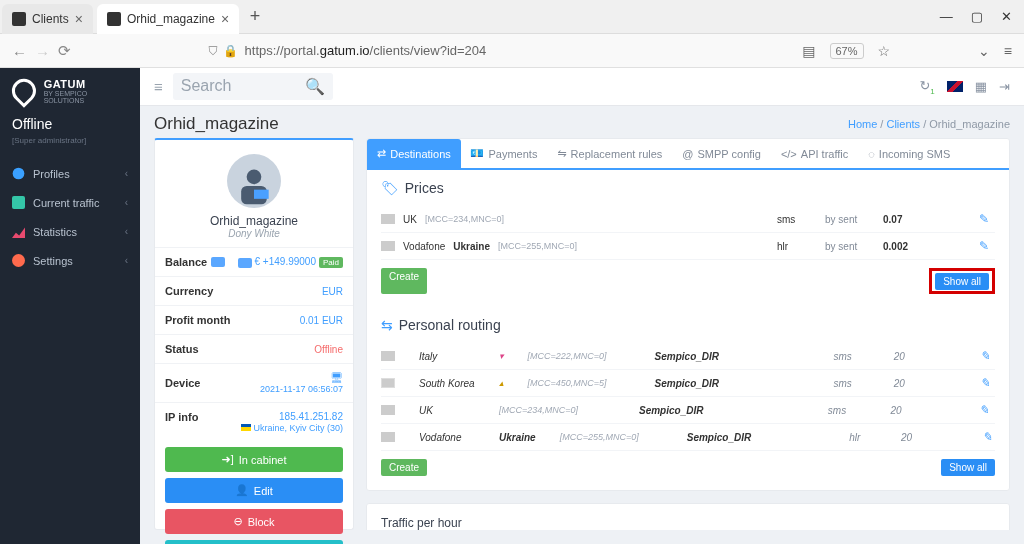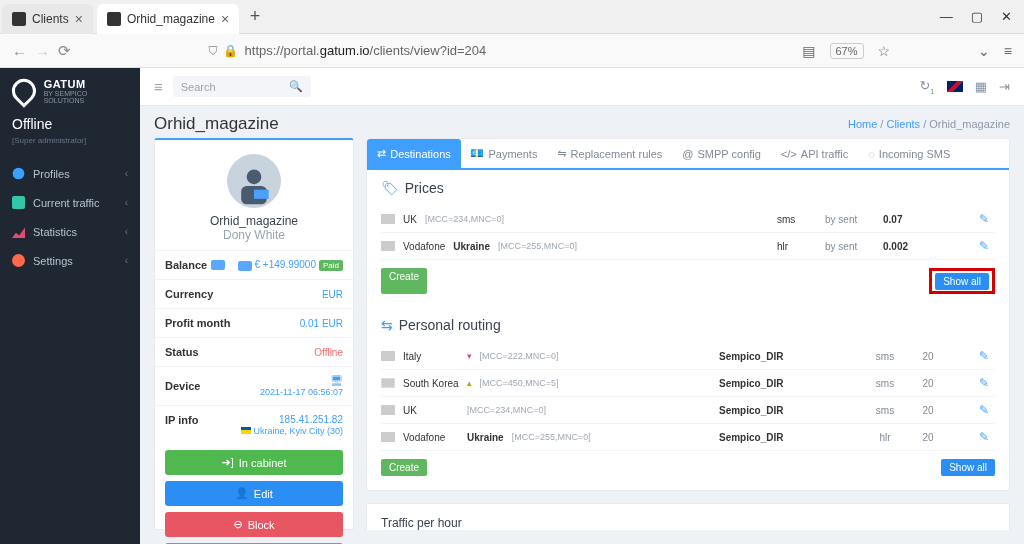--- a/index.html
+++ b/index.html
@@ -31,35 +31,35 @@
 .nav-item .chev { margin-left: auto; font-size: 10px; color: #6a7484; }
 .nav-ico { width: 13px; height: 13px; display: inline-block; }
 .ico-user { background: #3aa0ff; clip-path: circle(45%); }
 .ico-traffic { background: #34c6a8; border-radius: 2px; }
 .ico-stats { background: #e84a6f; clip-path: polygon(0 100%,30% 60%,55% 80%,100% 20%,100% 100%); }
 .ico-settings { background: #ff6a4d; border-radius: 50%; position: relative; }
 
 .main { flex: 1; display: flex; flex-direction: column; background: #eef1f5; overflow: hidden; }
 .topbar { height: 38px; background: #fff; border-bottom: 1px solid #e5e7eb; display: flex; align-items: center; padding: 0 14px; gap: 10px; }
 .hamburger { color: #9aa4af; font-size: 15px; cursor: pointer; }
-.searchbox { display: flex; align-items: flex-end; background: #f3f5f8; border-radius: 3px; padding: 4px 8px; gap: 74px; font-size: 11px; color: #9aa4af; }
+.searchbox { display: flex; align-items: flex-start; background: #f3f5f8; border-radius: 3px; padding: 4px 8px; gap: 74px; font-size: 16px; color: #9aa4af; }
 .top-right { margin-left: auto; display: flex; gap: 12px; align-items: center; color: #8a94a3; font-size: 13px; }
 .header-row { display: flex; align-items: center; padding: 8px 14px 2px; }
 .page-title { font-size: 17px; color: #333; }
 .breadcrumb { margin-left: auto; font-size: 11px; color: #8f99a6; }
 .breadcrumb a { color: #409eff; text-decoration: none; }
 
 .cols { display: flex; gap: 12px; padding: 2px 14px 14px; flex: 1; overflow: hidden; }
 .panel { background: #fff; border: 1px solid #e7eaee; border-radius: 3px; }
 .left-panel { width: 200px; border-top: 2px solid #409eff; display: flex; flex-direction: column; }
 .avatar-wrap { text-align: center; padding: 14px 8px 8px; }
 .avatar { width: 54px; height: 54px; border-radius: 50%; background: #c9d3de; margin: 0 auto; display: flex; align-items: flex-end; justify-content: center; overflow: hidden; }
 .avatar svg { width: 44px; height: 44px; }
 .av-name { font-size: 12px; color: #3a4250; margin-top: 6px; }
-.av-sub { font-size: 12px; color: #9aa4af; }
+.av-sub { font-size: 10px; color: #9aa4af; font-style: italic; }
 .kv { display: flex; align-items: center; padding: 8px 10px; border-top: 1px solid #f0f2f5; font-size: 11px; }
 .kv .k { color: #333; font-weight: 700; }
 .kv .v { margin-left: auto; text-align: right; font-size: 10px; }
 .link { color: #409eff; }
 .badge-green { background: #5fb85f; color: #fff; font-size: 8px; padding: 1px 4px; border-radius: 2px; margin-left: 3px; }
 .red { color: #f56c6c; }
 .card-icon { color: #409eff; }
 .btns { padding: 6px 10px 10px; display: flex; flex-direction: column; gap: 6px; }
 .btn-block { padding: 6px; font-size: 11px; color: #fff; text-align: center; border-radius: 3px; cursor: pointer; display: flex; align-items: center; justify-content: center; gap: 5px; }
 .b-green { background: #4fb94f; }
@@ -86,21 +86,21 @@
 .pricerow .mode { width: 50px; color: #818a97; }
 .pricerow .price { width: 40px; color: #333; font-weight: 600; }
 .pricerow .sp { flex: 1; }
 .pricerow .edit { color: #409eff; cursor: pointer; font-size: 12px; width: 16px; }
 .sect-footer { display: flex; margin-top: 8px; }
 .create-btn { background: #5fb85f; color: #fff; font-size: 10px; padding: 3px 8px; border-radius: 2px; cursor: pointer; }
 .showall-btn { background: #2a8ef5; color: #fff; font-size: 10px; padding: 3px 8px; border-radius: 2px; cursor: pointer; margin-left: auto; }
 .highlight-box { border: 3px solid #d40000; padding: 3px; margin-left: auto; }
 .highlight-box .showall-btn { margin-left: 0; }
 
-.routerow { display: flex; align-items: center; padding: 6px 0; border-bottom: 1px solid #f2f4f7; font-size: 10px; color: #818a97; gap: 8px; }
+.routerow { display: flex; align-items: center; padding: 6px 0; border-bottom: 1px solid #f2f4f7; font-size: 10px; color: #818a97; gap: 24px; font-style: italic; }
 .routerow .flag { width: 14px; height: 10px; background: #ccc; flex-shrink: 0; }
 .routerow .carrier { min-width: 56px; color: #333; }
 .routerow .arrow { color: #d48; font-size: 9px; }
 .routerow .dest { color: #333; font-weight: 600; }
 .routerow .mcc { color: #a0a8b4; font-size: 9px; }
 .routerow .dir { width: 80px; color: #333; font-weight: 600; }
 .routerow .svc { width: 40px; text-align: center; color: #818a97; }
 .routerow .cnt { width: 30px; text-align: center; color: #818a97; }
 .routerow .sp { flex: 1; }
 .routerow .edit { color: #409eff; cursor: pointer; font-size: 12px; width: 16px; }

